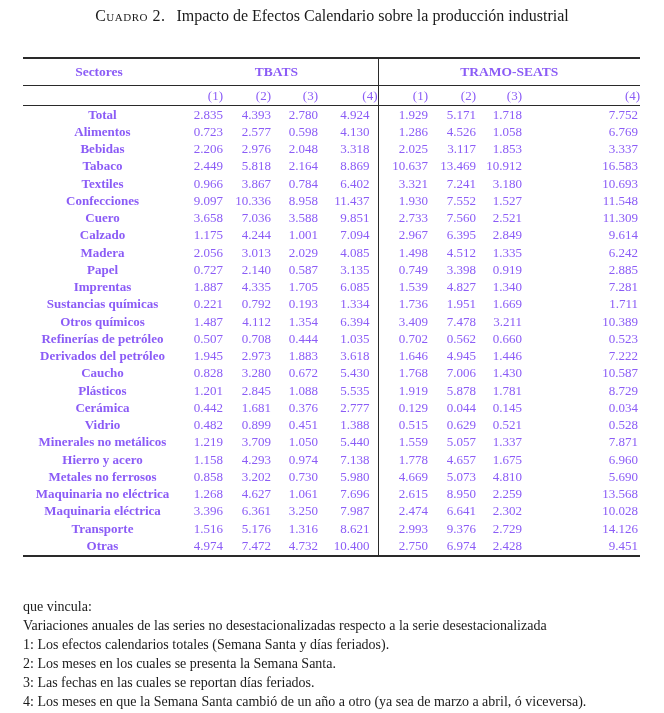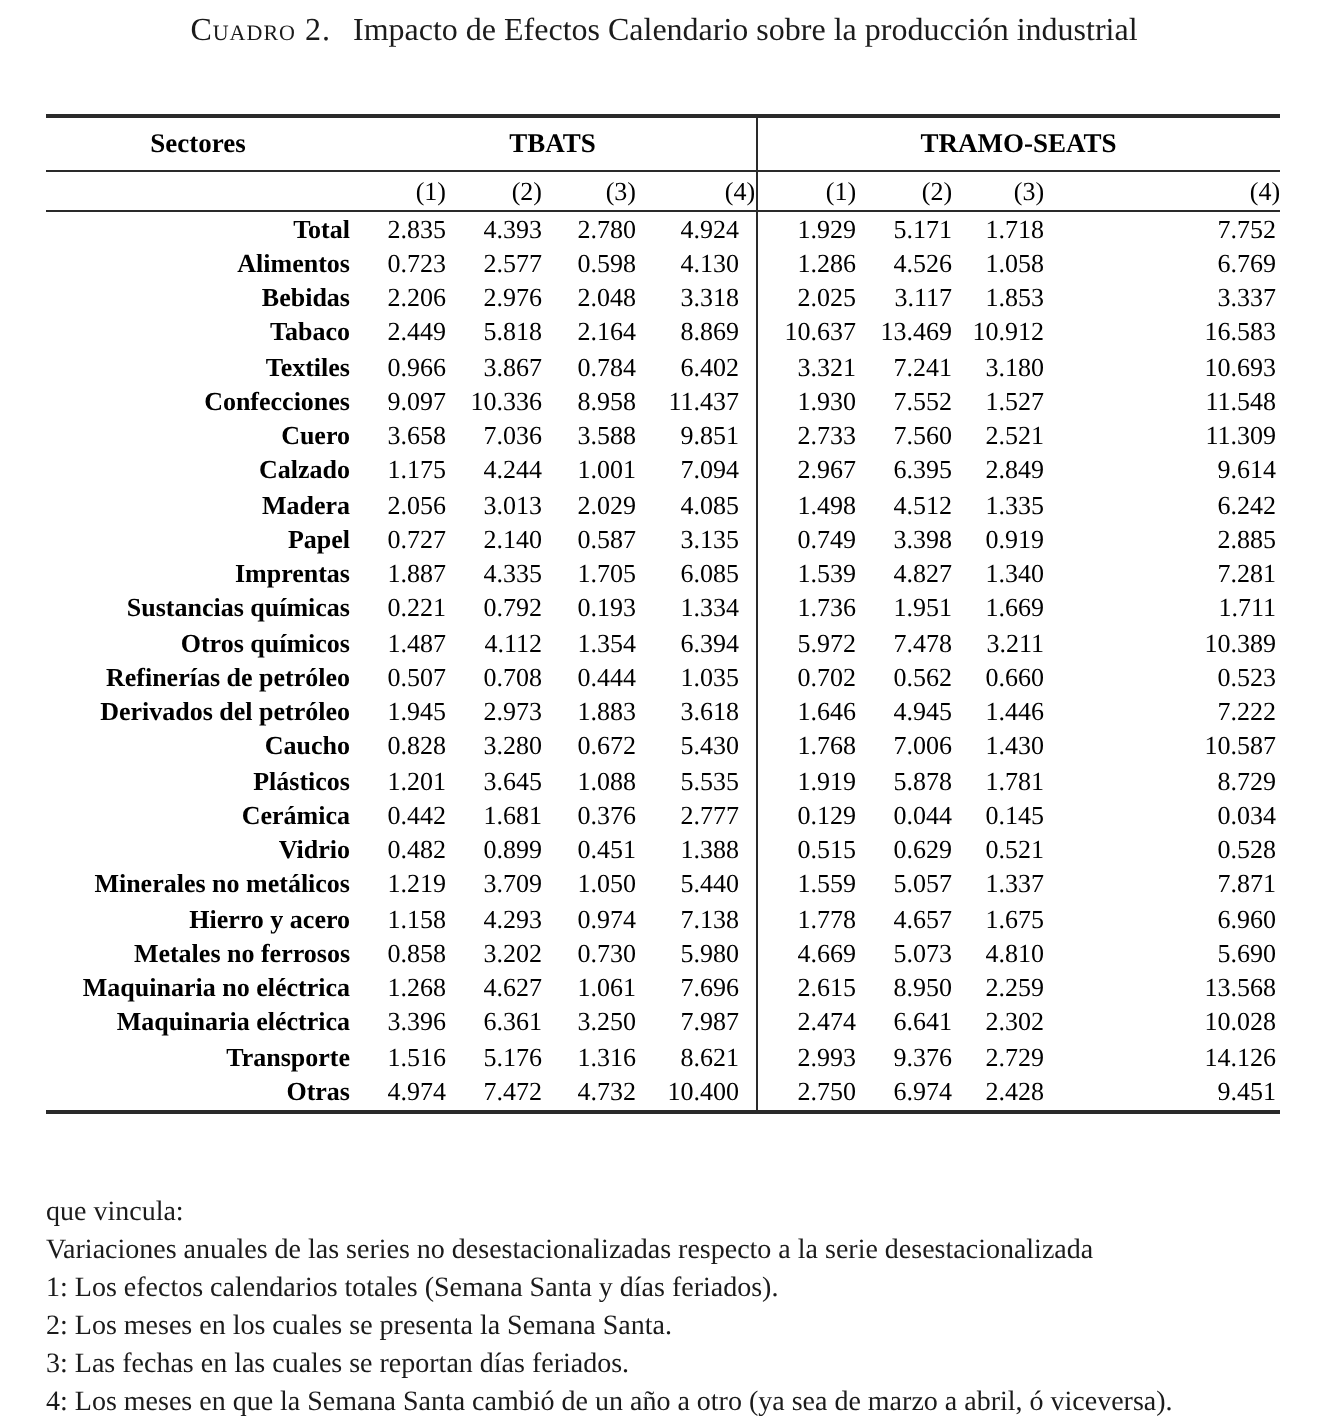--- a/index.html
+++ b/index.html
@@ -27,42 +27,42 @@
     margin-right: 11px;
   }
   table.data-table {
     position: absolute;
     left: 23px;
     top: 57px;
     width: 617px;
     border-collapse: collapse;
     table-layout: fixed;
     font-size: 13px;
-    color: #000000;
+    color: #8b5cf6;
     border-top: 2px solid #2a2a2a;
     border-bottom: 2px solid #2a2a2a;
   }
   thead tr.group-row th {
     height: 26px;
     font-weight: bold;
     font-size: 13.5px;
     vertical-align: middle;
     border-bottom: 1.5px solid #2a2a2a;
     padding: 0;
   }
   thead tr.sub-row th {
     height: 19px;
     font-weight: normal;
     vertical-align: middle;
     border-bottom: 1.5px solid #2a2a2a;
     padding: 0;
   }
   tbody td { height: 17.25px; padding: 0; vertical-align: middle; }
   .sector {
-    text-align: right;
+    text-align: center;
     font-weight: bold;
     padding-left: 7px;
     white-space: nowrap;
     overflow: hidden;
   }
   .num { text-align: right; white-space: nowrap; }
   .pad-r { padding-right: 8px; }
   .last { padding-right: 2px; }
   .div-l { border-left: 1.5px solid #2a2a2a; }
   .center { text-align: center; }
@@ -247,21 +247,21 @@
           <td class="num">1.951</td>
           <td class="num">1.669</td>
           <td class="num last">1.711</td>
         </tr>
         <tr>
           <td class="sector">Otros químicos</td>
           <td class="num">1.487</td>
           <td class="num">4.112</td>
           <td class="num">1.354</td>
           <td class="num pad-r">6.394</td>
-          <td class="num div-l">5.972</td>
+          <td class="num div-l">3.409</td>
           <td class="num">7.478</td>
           <td class="num">3.211</td>
           <td class="num last">10.389</td>
         </tr>
         <tr>
           <td class="sector">Refinerías de petróleo</td>
           <td class="num">0.507</td>
           <td class="num">0.708</td>
           <td class="num">0.444</td>
           <td class="num pad-r">1.035</td>
@@ -288,21 +288,21 @@
           <td class="num">0.672</td>
           <td class="num pad-r">5.430</td>
           <td class="num div-l">1.768</td>
           <td class="num">7.006</td>
           <td class="num">1.430</td>
           <td class="num last">10.587</td>
         </tr>
         <tr>
           <td class="sector">Plásticos</td>
           <td class="num">1.201</td>
-          <td class="num">3.645</td>
+          <td class="num">2.845</td>
           <td class="num">1.088</td>
           <td class="num pad-r">5.535</td>
           <td class="num div-l">1.919</td>
           <td class="num">5.878</td>
           <td class="num">1.781</td>
           <td class="num last">8.729</td>
         </tr>
         <tr>
           <td class="sector">Cerámica</td>
           <td class="num">0.442</td>

